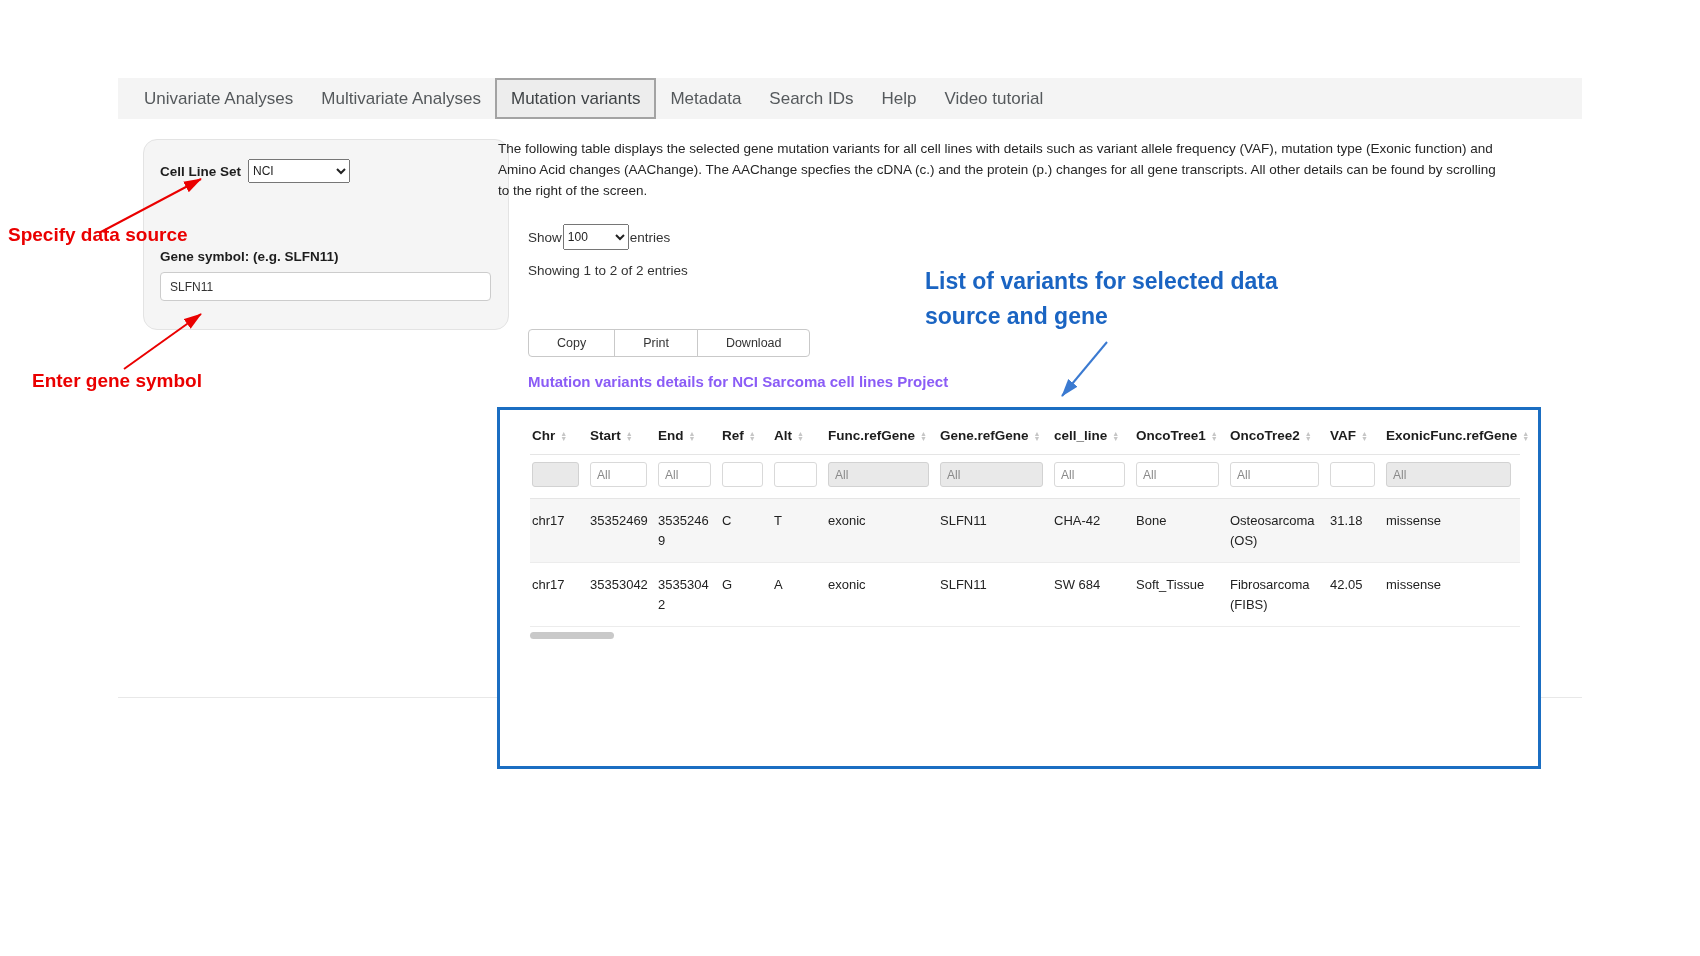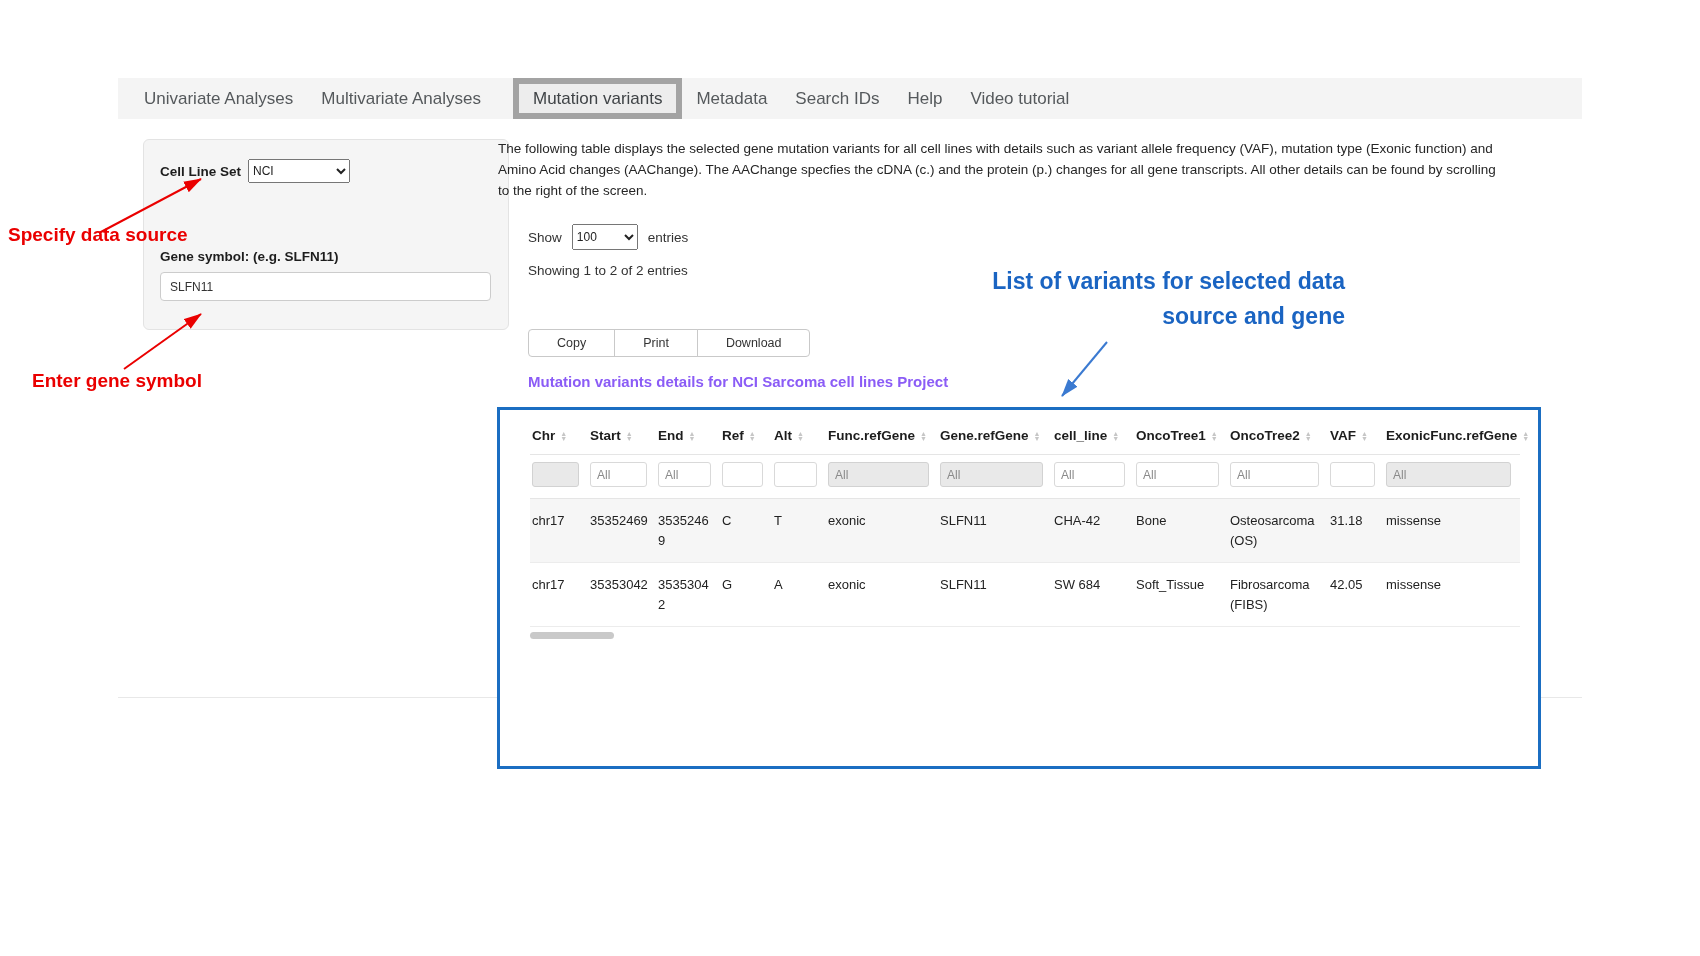--- a/index.html
+++ b/index.html
@@ -4,43 +4,43 @@
 <style>
   * { margin:0; padding:0; box-sizing:border-box; }
   html,body { background:#ffffff; }
   body { font-family:"Liberation Sans", sans-serif; }
   .page { position:relative; width:1700px; height:956px; background:#fff; overflow:hidden; }
 
   
   .navbar { position:absolute; left:118px; top:78px; width:1464px; height:41px;
             background:#f4f4f4; display:flex; align-items:stretch; padding-left:12px; }
   .nav-tab { padding:0 14px; font-size:17px; color:#55595c; display:flex; align-items:center; cursor:pointer; white-space:nowrap; }
-  .nav-tab.active { border:6px solid #a3a3a3; background:#ededed; color:#3f4346;margin-left:18px; }
+  .nav-tab.active { border:2px solid #a3a3a3; background:#ededed; color:#3f4346; }
 
   
   .panel { position:absolute; left:143px; top:139px; width:366px; height:191px;
-           background:#f5f5f5; border:1px solid #e3e3e3; border-radius:6px; padding:19px 16px; }
+           background:#f5f5f5; border:1px solid #e3e3e3; border-radius:14px; padding:19px 16px; }
   .panel-row { display:flex; align-items:center; gap:7px; }
   .panel-label { font-weight:bold; font-size:13.5px; color:#1d1d1d; }
   .cell-line-select { width:102px; height:24px; font-size:12px; font-family:"Liberation Sans", sans-serif; color:#222; }
   .gene-label { display:block; font-weight:bold; font-size:13.5px; color:#1d1d1d; margin-top:66px; }
   .gene-input { margin-top:8px; width:331px; height:29px; border:1px solid #cccccc; border-radius:4px;
                 padding:0 9px; font-size:12px; color:#333; background:#fff; font-family:"Liberation Sans", sans-serif; }
 
   
   .red-note { position:absolute; font-size:19px; font-weight:600; color:#ea0000; white-space:nowrap; }
   .red-note.specify { left:8px; top:224px; }
   .red-note.enter { left:32px; top:370px; }
   .blue-note { position:absolute; left:925px; top:264px; width:420px; font-size:23px; font-weight:bold;
-               color:#1a64c2; line-height:1.5;text-align:right; }
+               color:#1a64c2; line-height:1.5; }
 
   
   .description { position:absolute; left:498px; top:139px; width:1002px; font-size:13.5px;
                  color:#262626; line-height:1.55; }
-  .show-row { position:absolute; left:528px; top:224px; display:flex; align-items:center; gap:10px;
+  .show-row { position:absolute; left:528px; top:224px; display:flex; align-items:center; gap:1px;
               font-size:13.5px; color:#333; }
   .show-select { width:66px; height:26px; font-size:12px; font-family:"Liberation Sans", sans-serif; color:#222; }
   .showing { position:absolute; left:528px; top:263px; font-size:13.5px; color:#333; }
 
   .btn-group { position:absolute; left:528px; top:329px; display:flex; }
   .dt-btn { font-size:12.5px; color:#333; background:#fff; border:1px solid #c9c9c9;
             padding:6px 28px; margin-left:-1px; cursor:pointer; font-family:"Liberation Sans", sans-serif; }
   .dt-btn:first-child { border-radius:4px 0 0 4px; margin-left:0; }
   .dt-btn:last-child { border-radius:0 4px 4px 0; }
 

